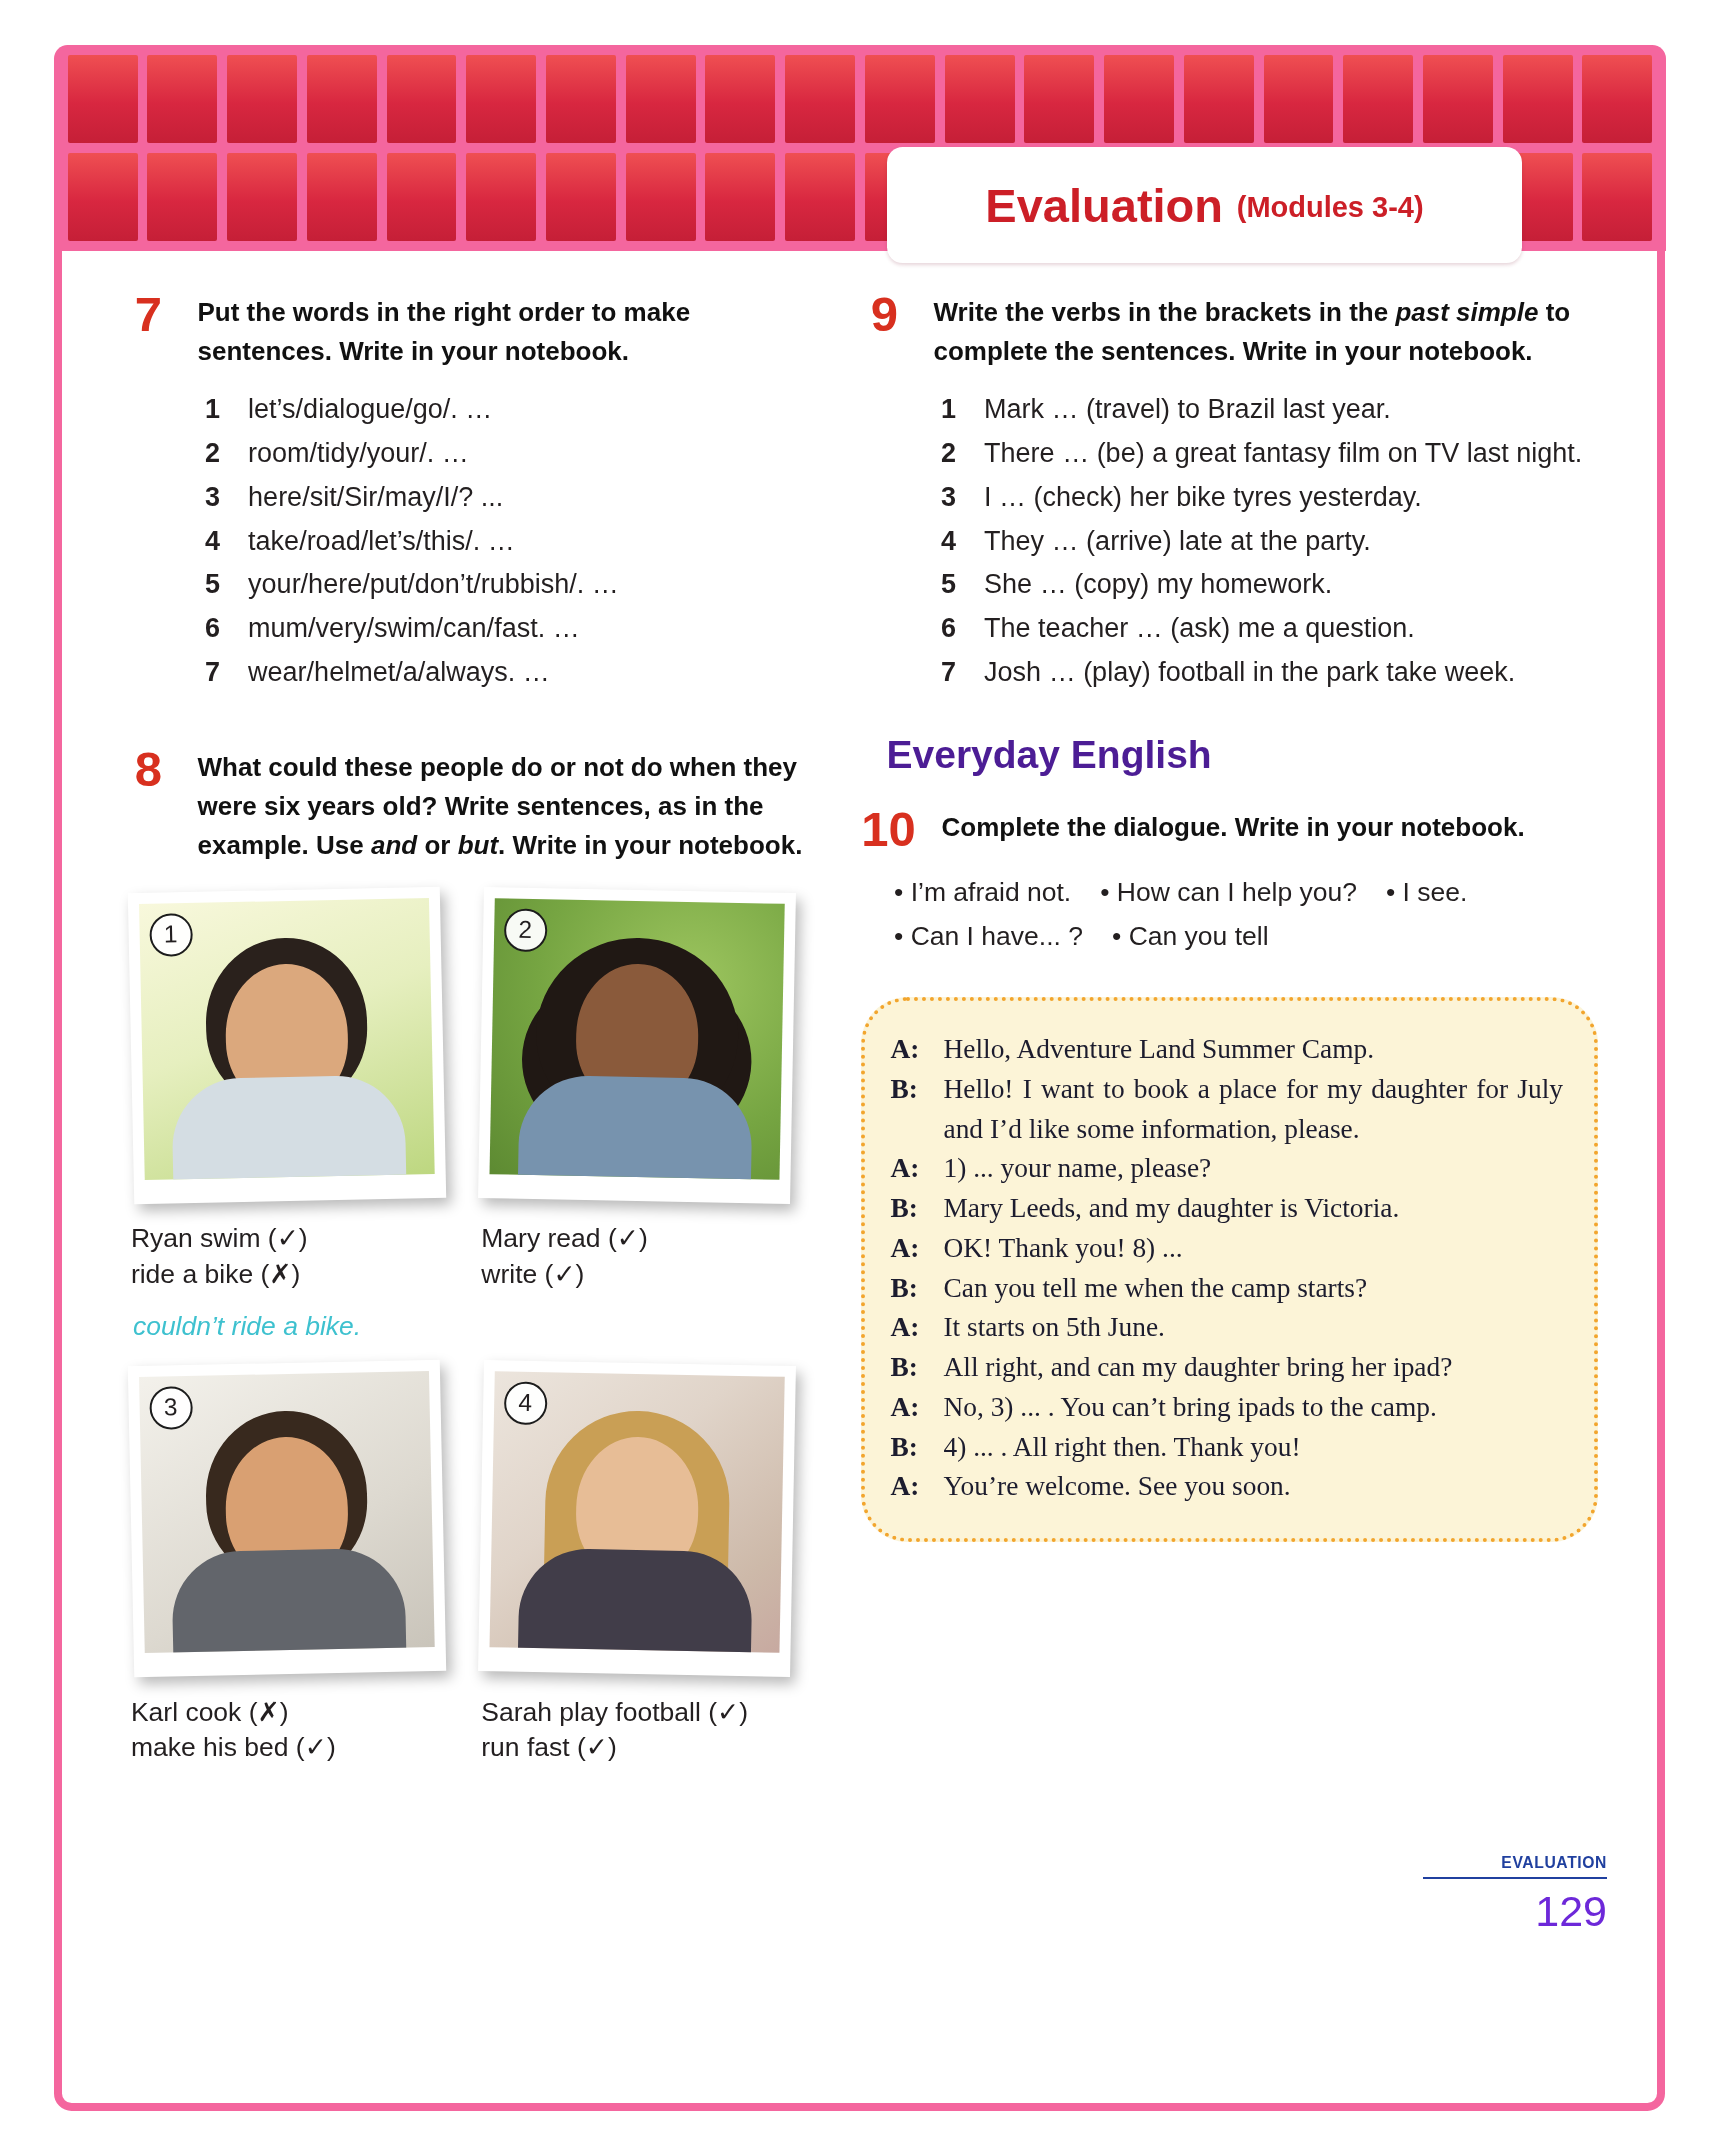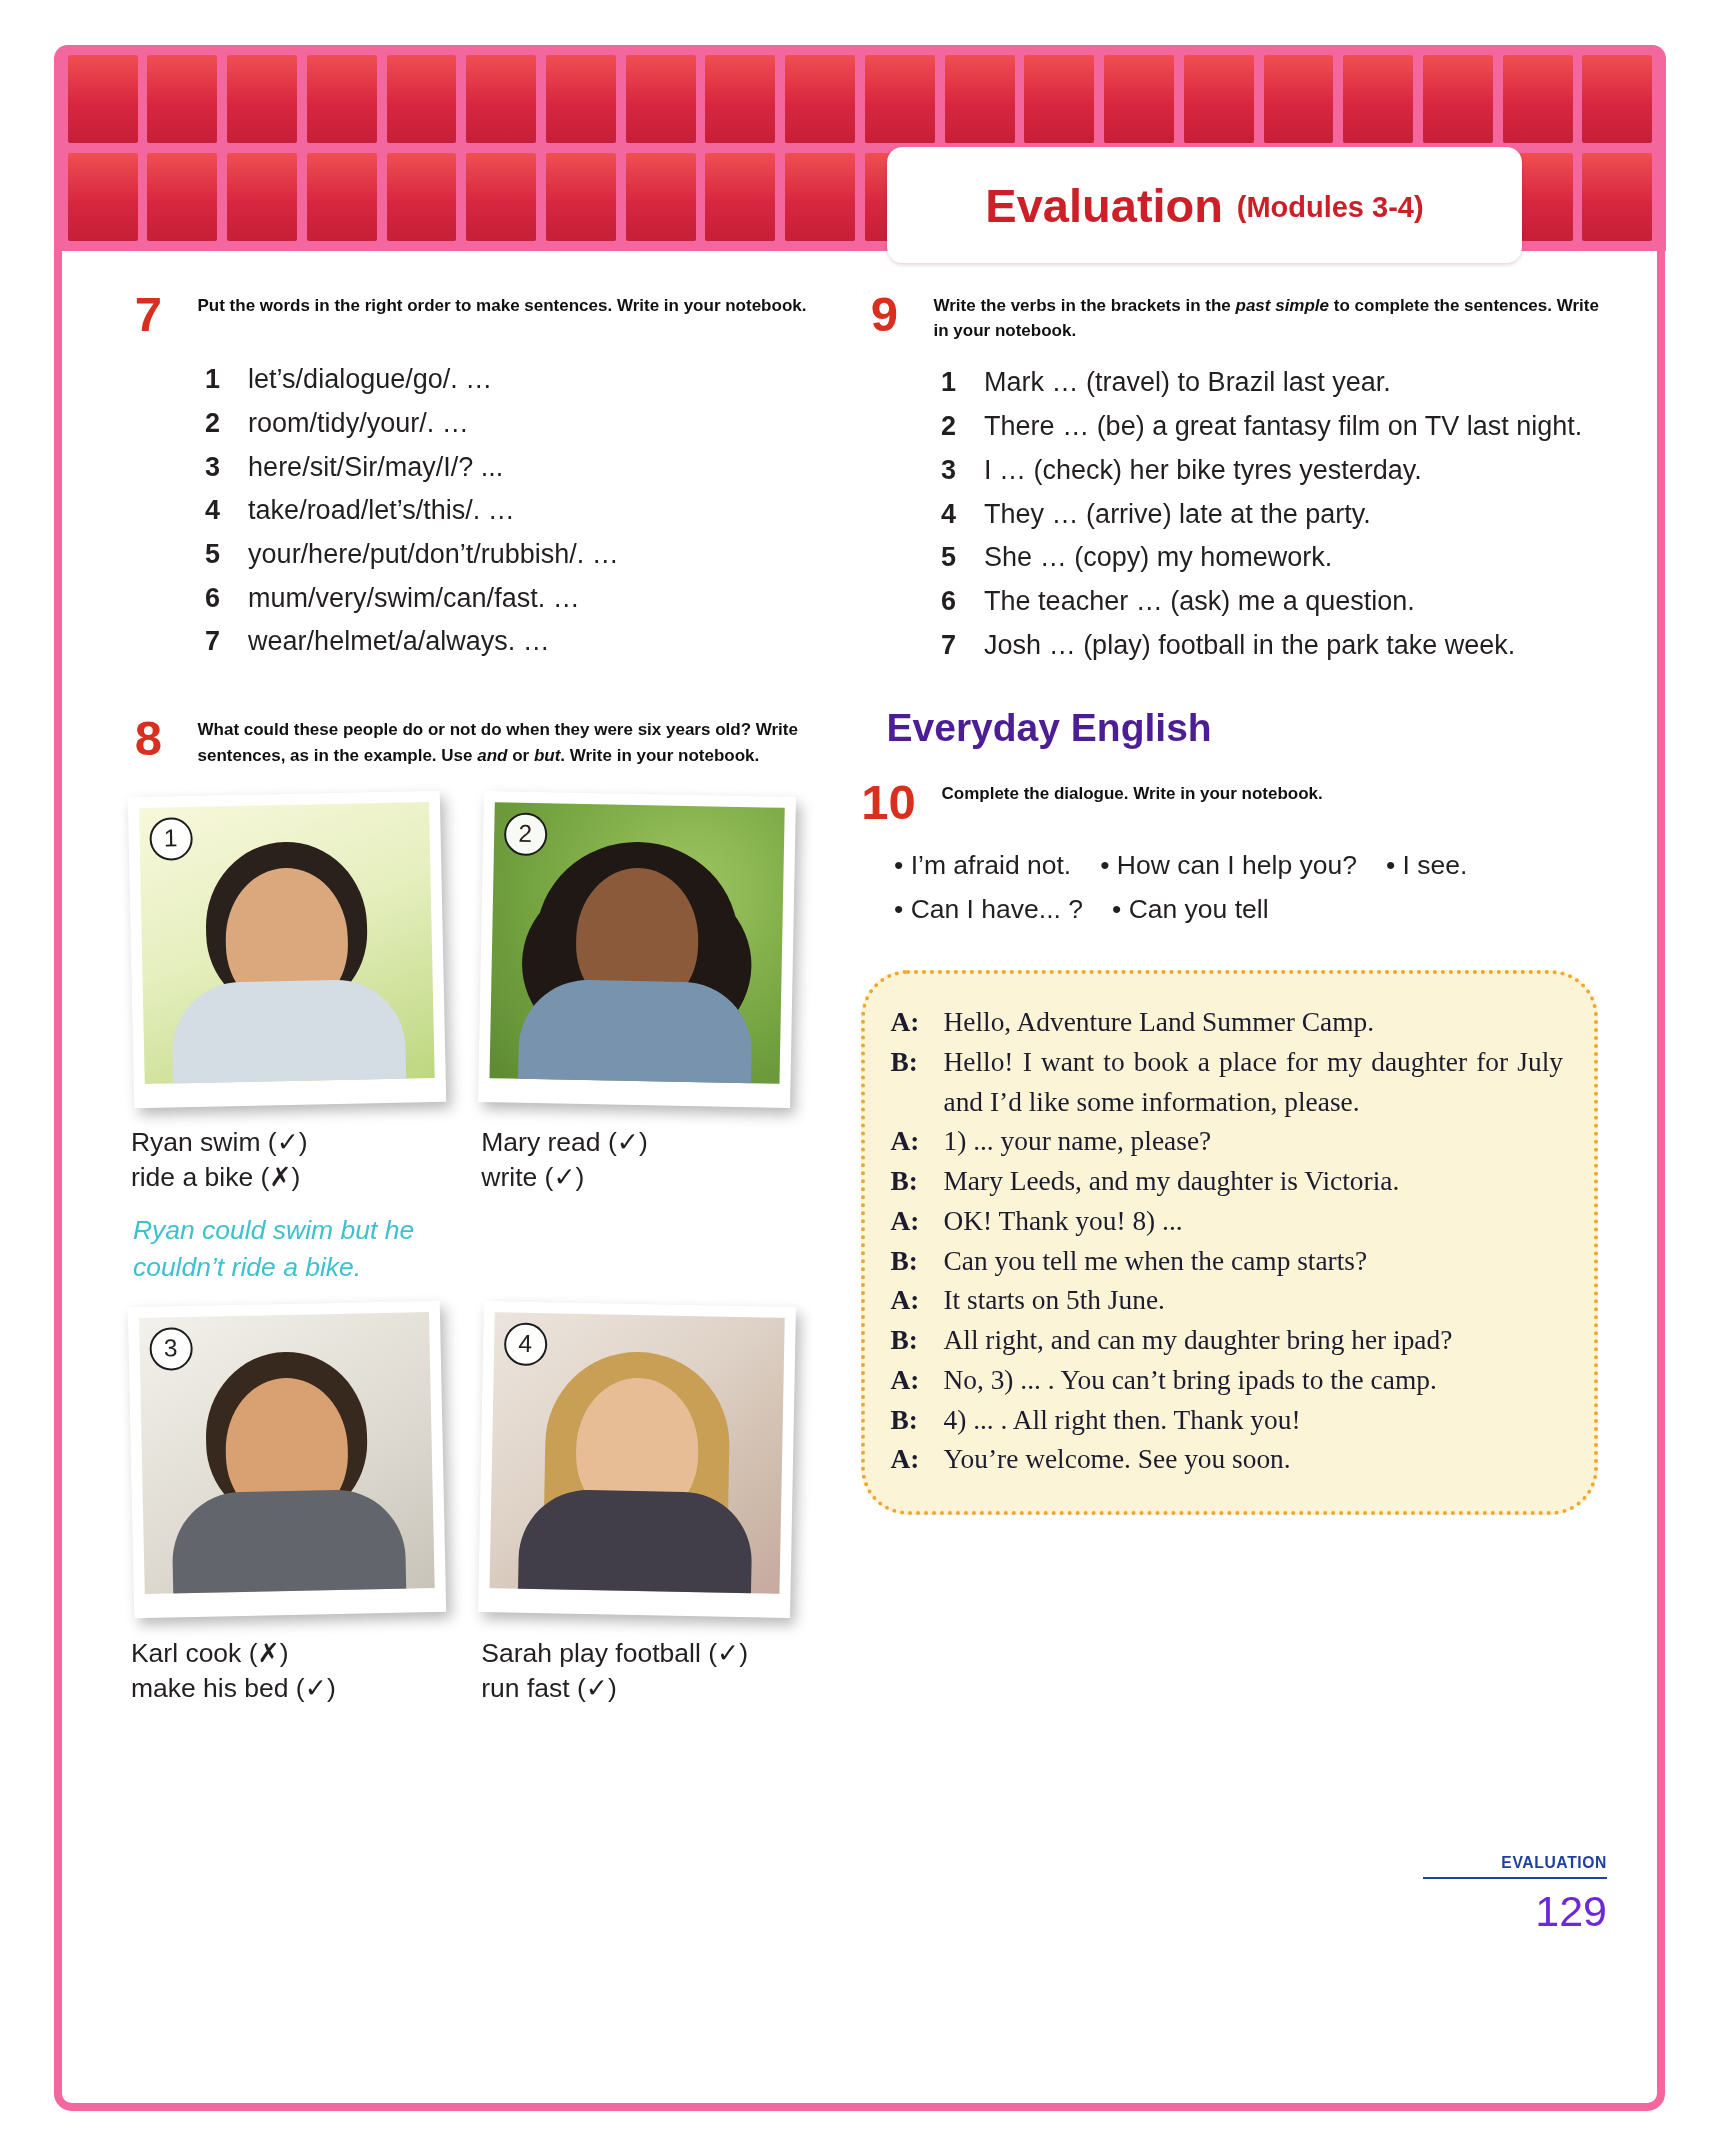--- a/index.html
+++ b/index.html
@@ -36,21 +36,21 @@
   .col{position:absolute;top:289px;}
   .col-left{left:125px;width:691px;}
   .col-right{left:861px;width:747px;}
 
   
   .ex-head{display:flex;gap:25.5px;align-items:flex-start;}
   .ex-num{
     color:#d8301f;font-weight:bold;font-size:49px;line-height:1.05;
     min-width:47px;text-align:center;flex:none;
   }
-  .ex-instr{margin:3.9px 0 0 0;font-weight:bold;font-size:17px;line-height:1.5;color:#111;}
+  .ex-instr{margin:3.9px 0 0 0;font-weight:bold;font-size:26px;line-height:1.5;color:#111;}
   .ex-instr em{font-style:italic;}
   .ex-list{list-style:none;margin:17.6px 0 0 80px;padding:0;}
   .ex-item{display:flex;gap:19.6px;font-size:27px;line-height:1.62;}
   .ex-item .n{font-weight:bold;min-width:23.5px;flex:none;}
   .ex-item .t{flex:1;}
   .col-right .ex-item .t{text-align:justify;}
   .exercise-8{margin-top:49px;}
 
   
   .photo-grid{
@@ -249,21 +249,20 @@
       <div class="caption">
         <span class="cap-line">Ryan swim (✓)</span>
         <span class="cap-line">ride a bike (✗)</span>
       </div>
       <div class="caption">
         <span class="cap-line">Mary read (✓)</span>
         <span class="cap-line">write (✓)</span>
       </div>
 
       <div class="example">
-        <span class="cap-line">Ryan could swim but he</span>
         <span class="cap-line">couldn’t ride a bike.</span>
       </div>
 
       <figure class="polaroid photo3 tiltL">
         <div class="photo-area">
           <span class="badge">3</span>
           <div class="hair"></div>
           <div class="head"></div>
           <div class="torso"></div>
         </div>

